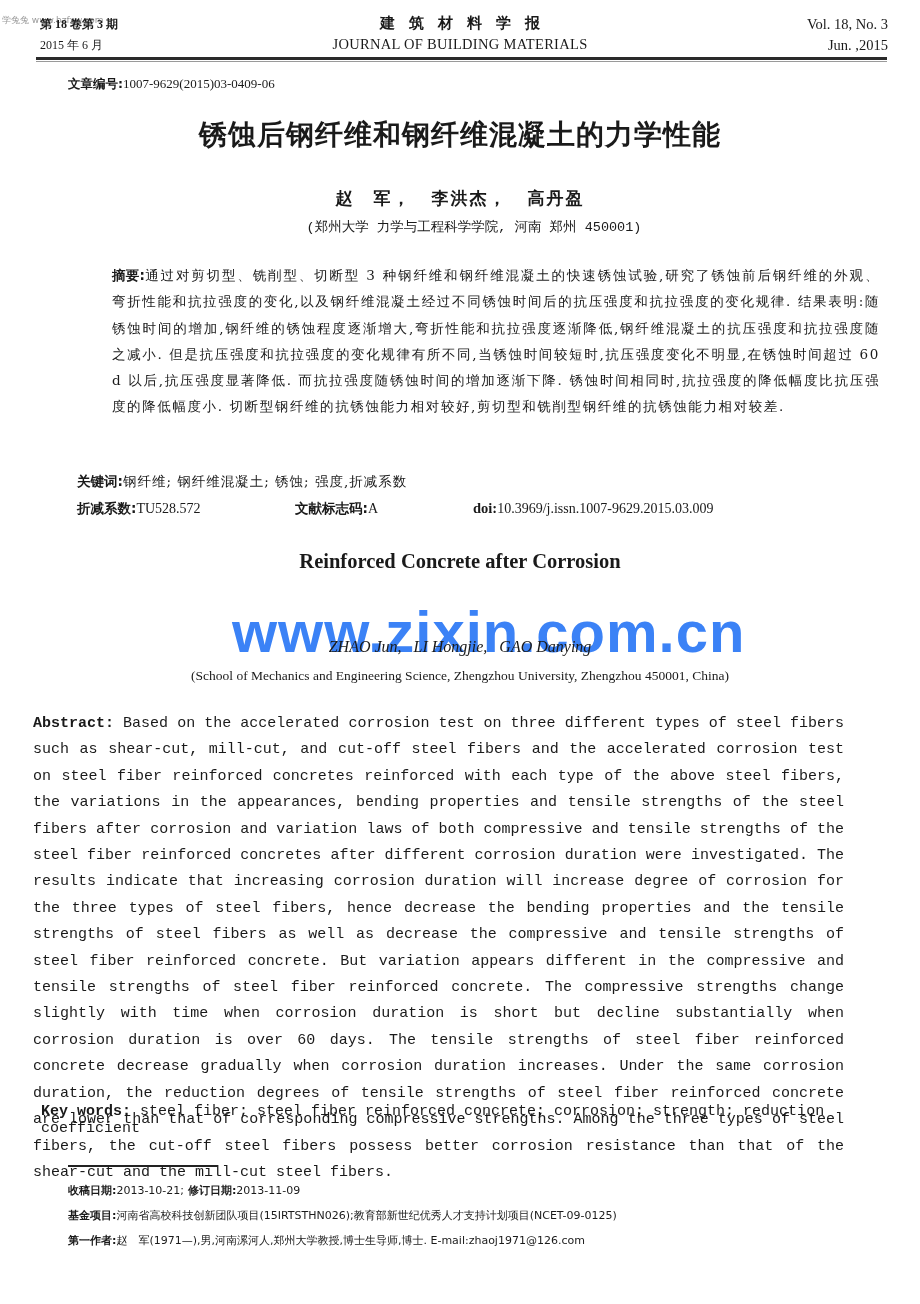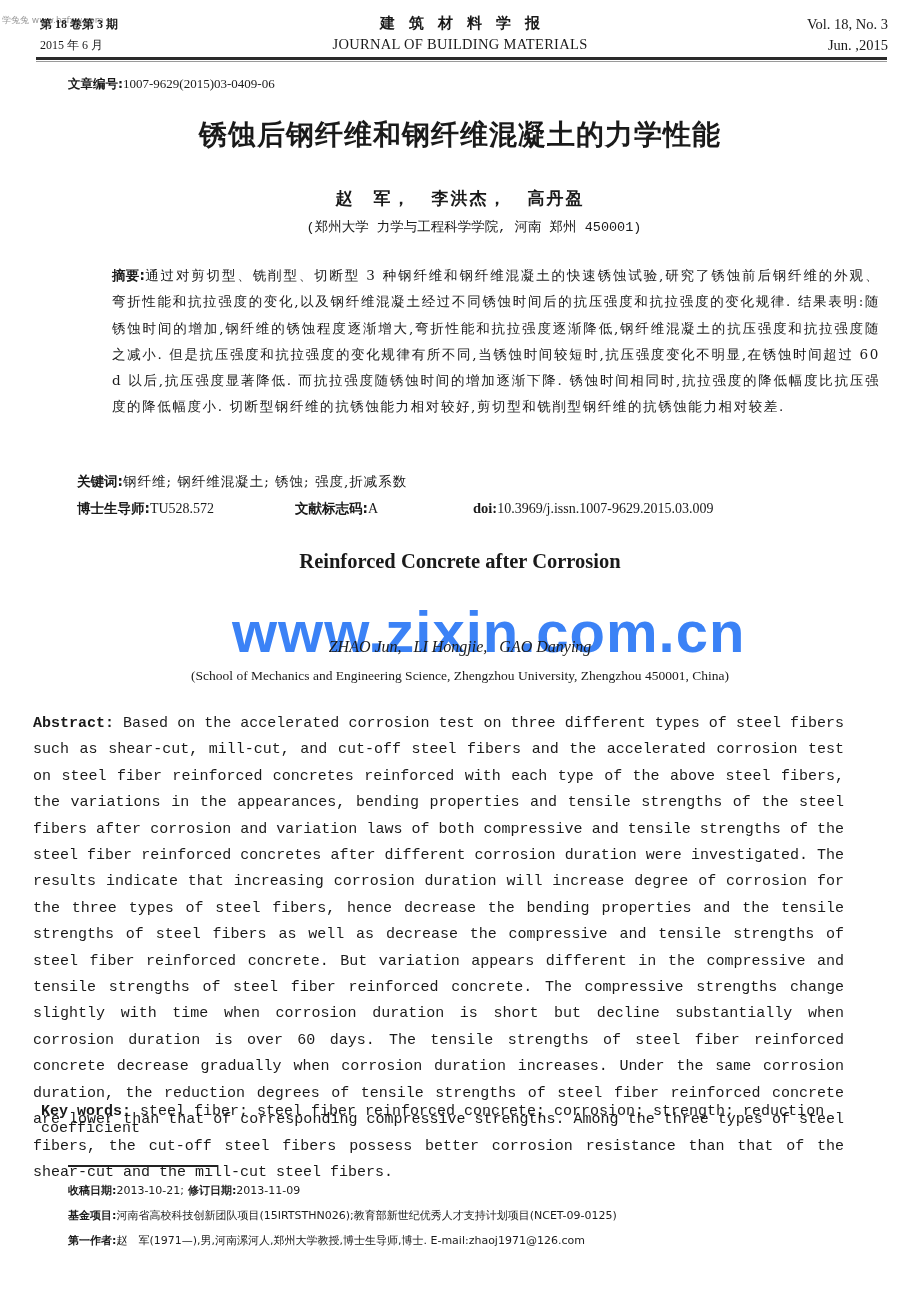--- a/index.html
+++ b/index.html
@@ -95,21 +95,21 @@
 <div class="abs abstract-cn">
   <span class="lbl">摘要:</span><span>通过对剪切型、铣削型、切断型 3 种钢纤维和钢纤维混凝土的快速锈蚀试验,研究了锈蚀前后钢纤维的外观、弯折性能和抗拉强度的变化,以及钢纤维混凝土经过不同锈蚀时间后的抗压强度和抗拉强度的变化规律. 结果表明:随锈蚀时间的增加,钢纤维的锈蚀程度逐渐增大,弯折性能和抗拉强度逐渐降低,钢纤维混凝土的抗压强度和抗拉强度随之减小. 但是抗压强度和抗拉强度的变化规律有所不同,当锈蚀时间较短时,抗压强度变化不明显,在锈蚀时间超过 60 d 以后,抗压强度显著降低. 而抗拉强度随锈蚀时间的增加逐渐下降. 锈蚀时间相同时,抗拉强度的降低幅度比抗压强度的降低幅度小. 切断型钢纤维的抗锈蚀能力相对较好,剪切型和铣削型钢纤维的抗锈蚀能力相对较差.</span>
 </div>
 
 <div class="abs keywords-cn">
   <span class="lbl">关键词:</span><span>钢纤维; 钢纤维混凝土; 锈蚀; 强度,折减系数</span>
 </div>
 
 <div class="abs class-row">
   <div class="clc">
-    <span class="lbl">博士生导师:</span><span>TU528.572</span>
+    <span class="lbl">折减系数:</span><span>TU528.572</span>
   </div>
   <div class="doc">
     <span class="lbl">文献标志码:</span><span>A</span>
   </div>
   <div class="doi">
     <span class="lbl">doi:</span><span>10.3969/j.issn.1007-9629.2015.03.009</span>
   </div>
 </div>
 
 <div class="abs title-en">

